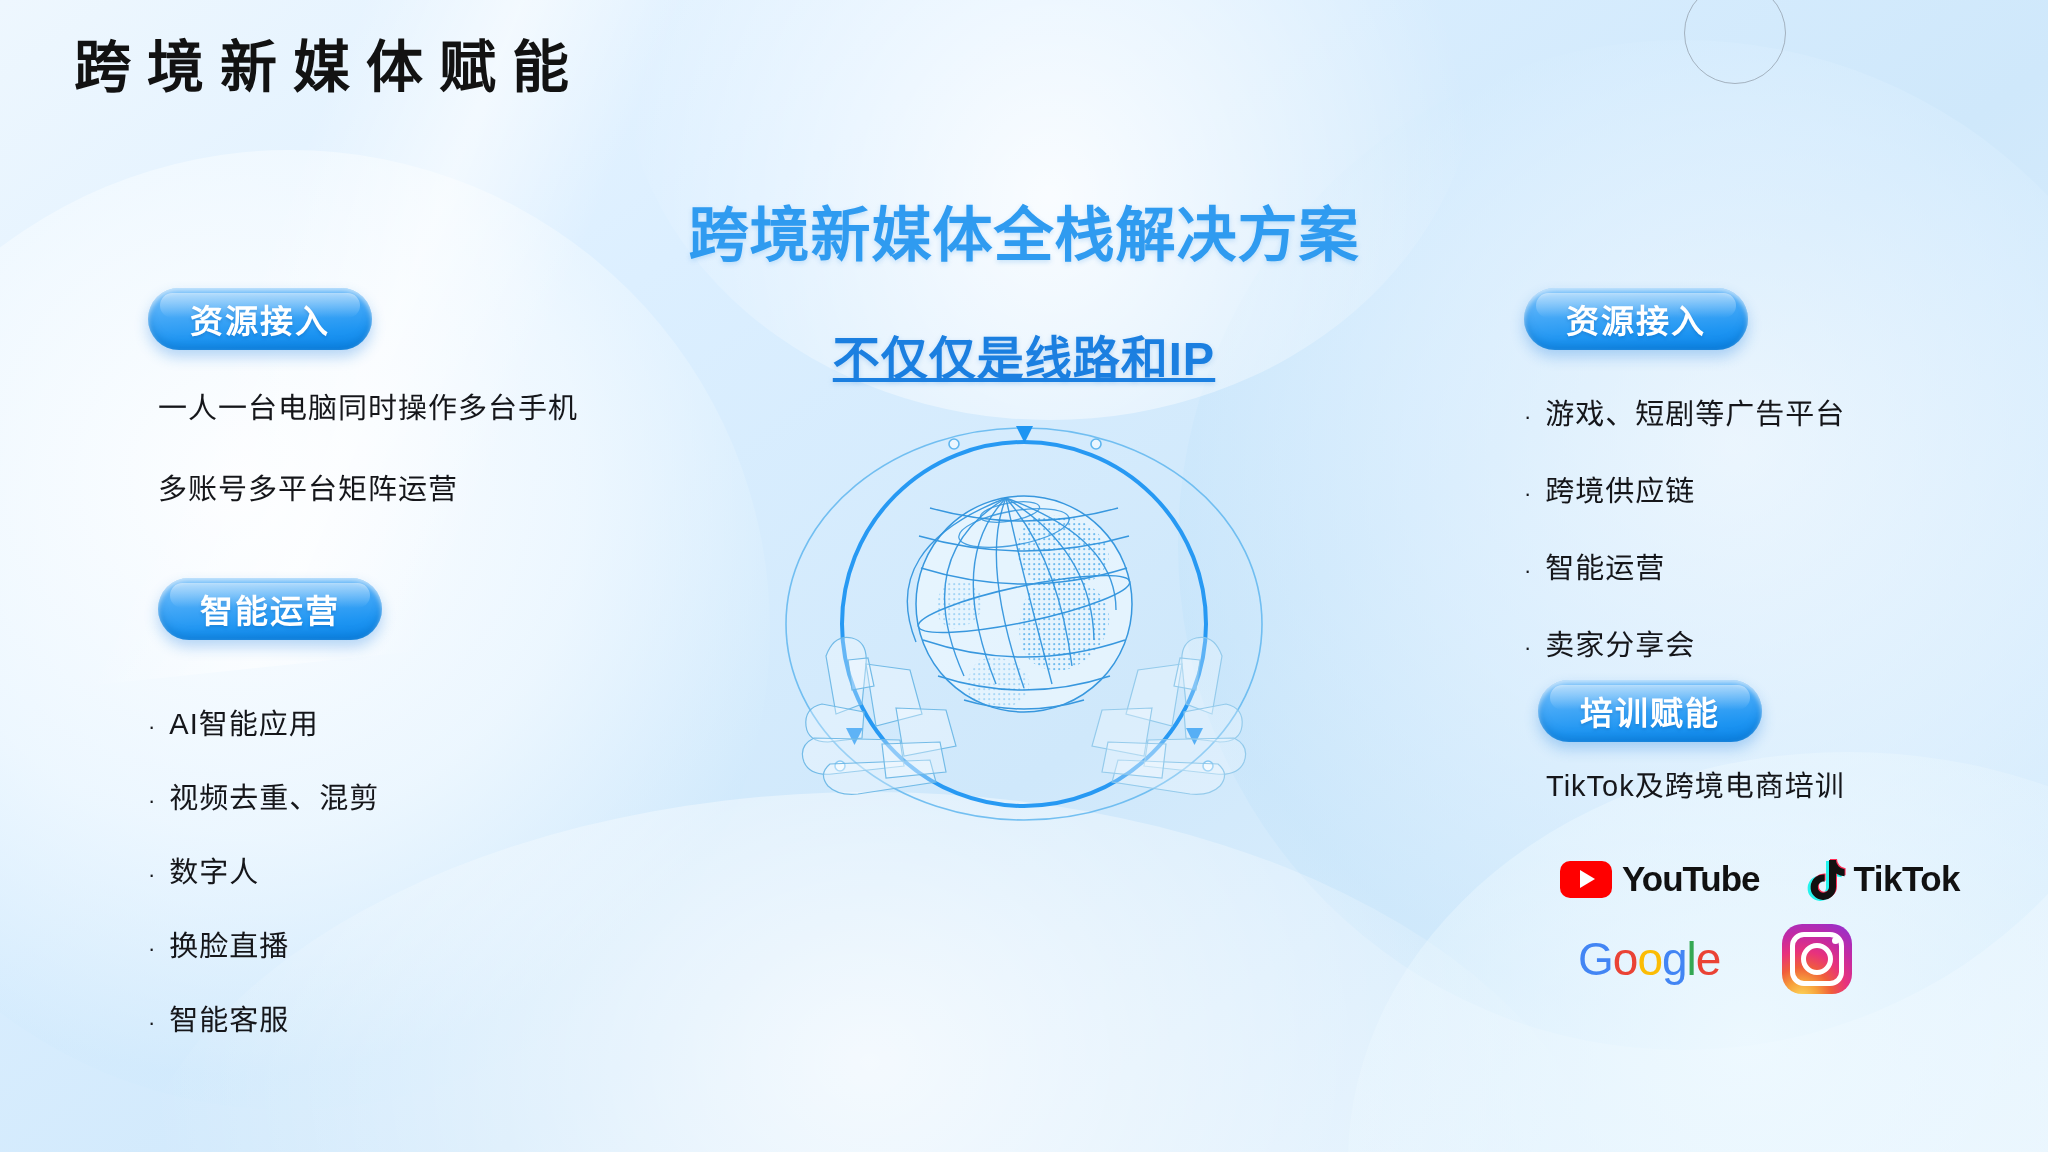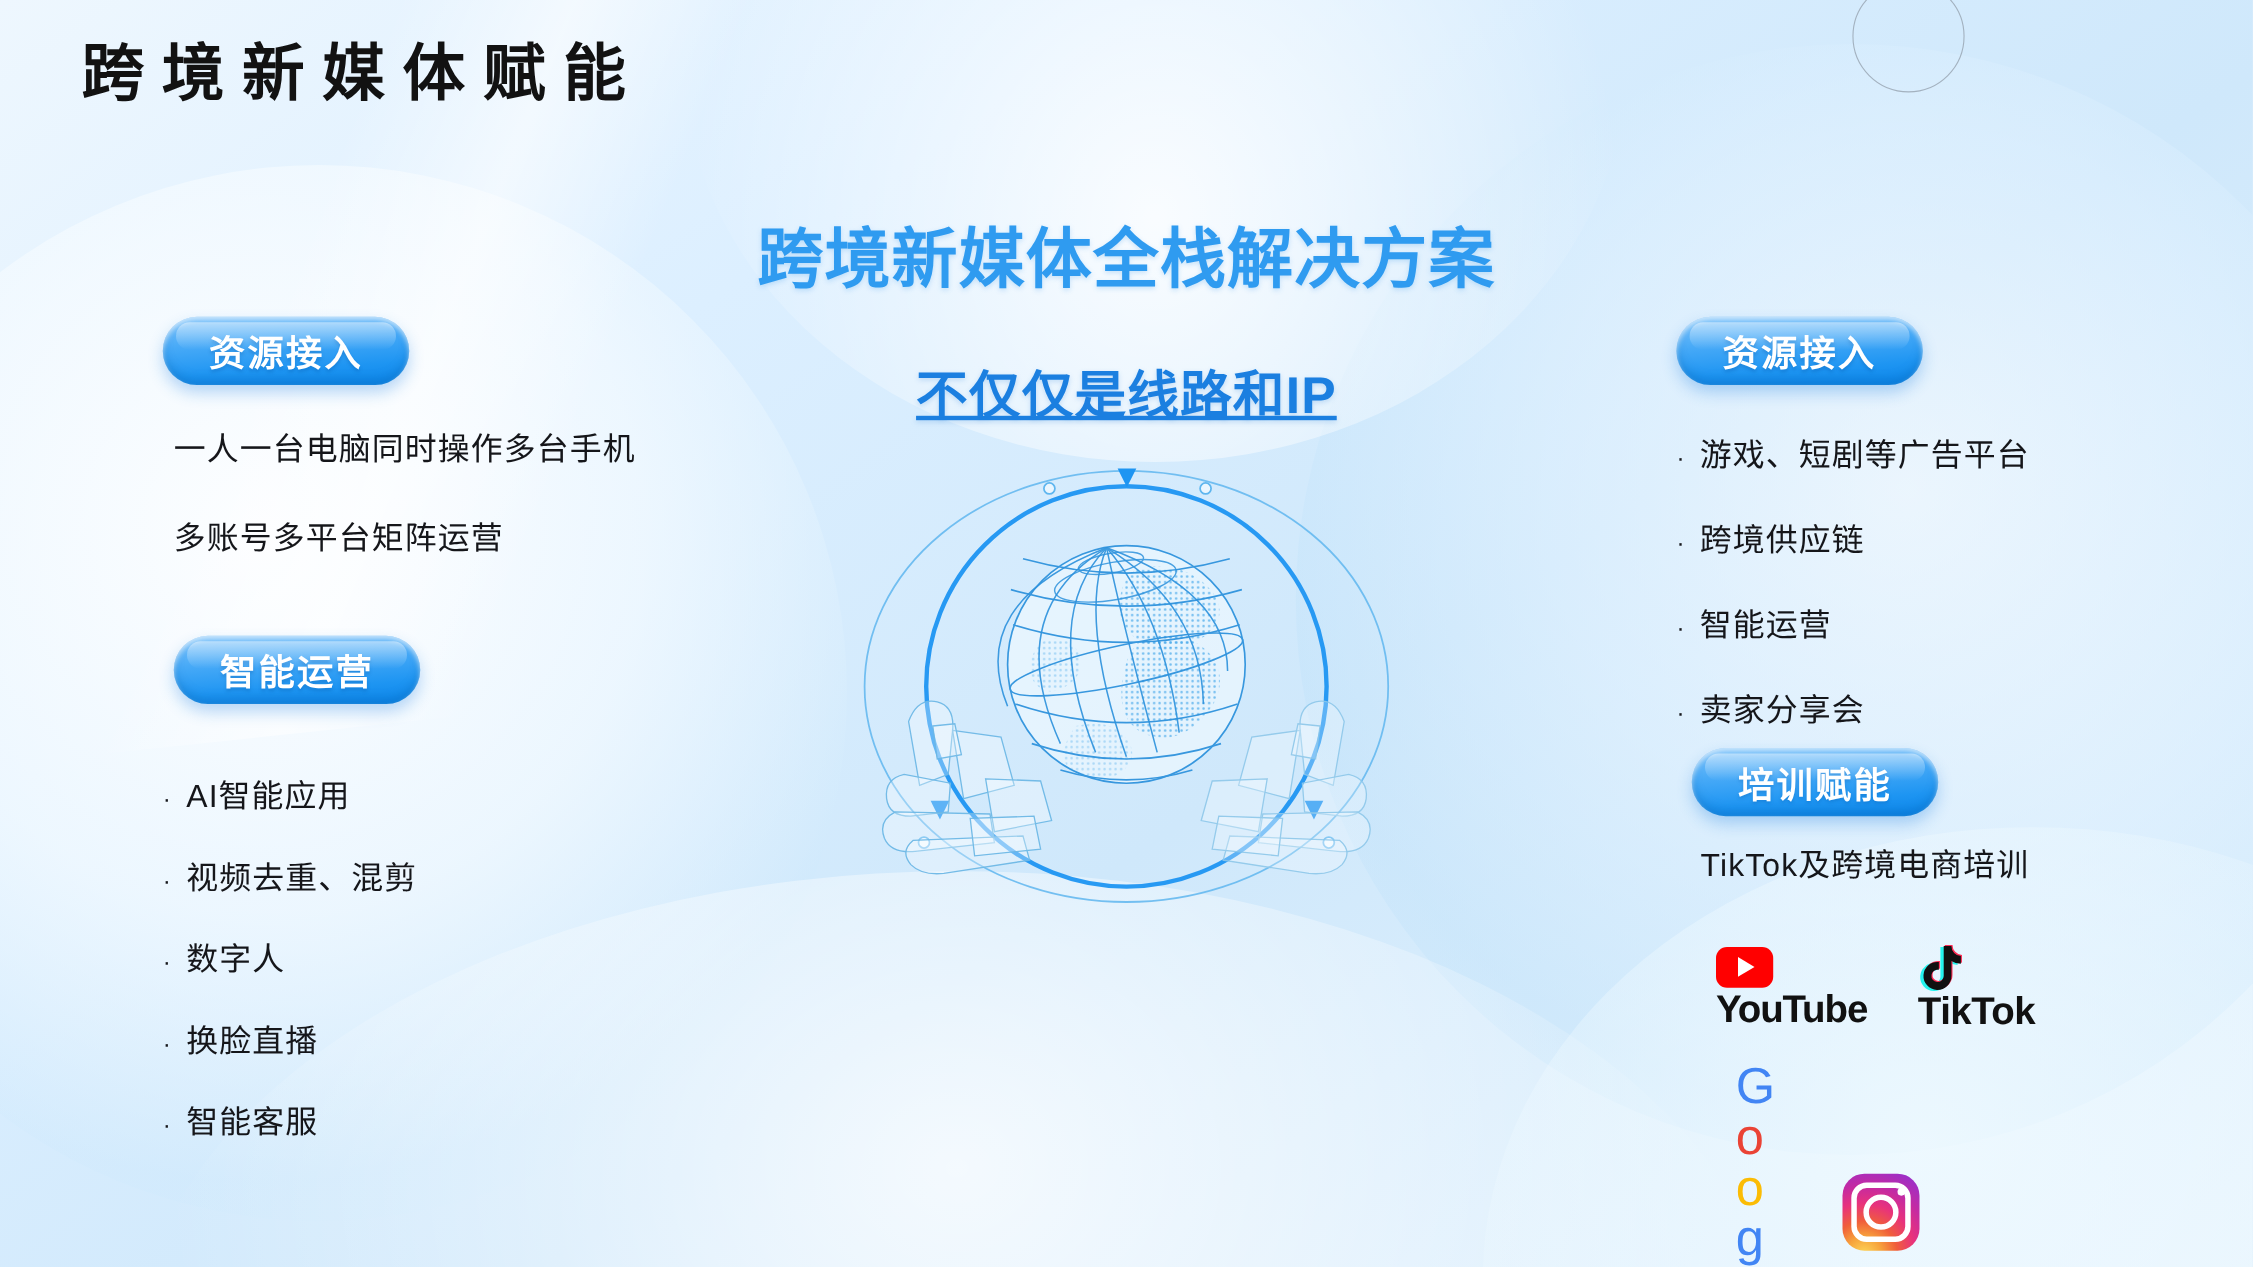--- a/index.html
+++ b/index.html
@@ -102,21 +102,21 @@
   }
   .bullet-dot{font-size:22px;color:#15161a;line-height:1;}
 
   
   .globe-wrap{position:absolute;left:778px;top:408px;width:492px;height:432px;}
   .globe-wrap svg{display:block;}
 
   
   .logos{position:absolute;left:1560px;top:858px;width:420px;}
   .logo-row{display:flex;align-items:center;gap:46px;margin-bottom:24px;}
-  .logo{display:flex;white-space:nowrap;flex-direction:column;}
+  .logo{display:flex;align-items:center;white-space:nowrap;}
   .yt-badge{
     width:52px;height:37px;border-radius:10px;background:#ff0000;
     display:inline-flex;align-items:center;justify-content:center;margin-right:10px;
   }
   .yt-tri{
     width:0;height:0;border-left:15px solid #fff;
     border-top:9px solid transparent;border-bottom:9px solid transparent;
     margin-left:3px;
   }
   .yt-text{font-size:35px;font-weight:700;color:#111;letter-spacing:-1px;}

